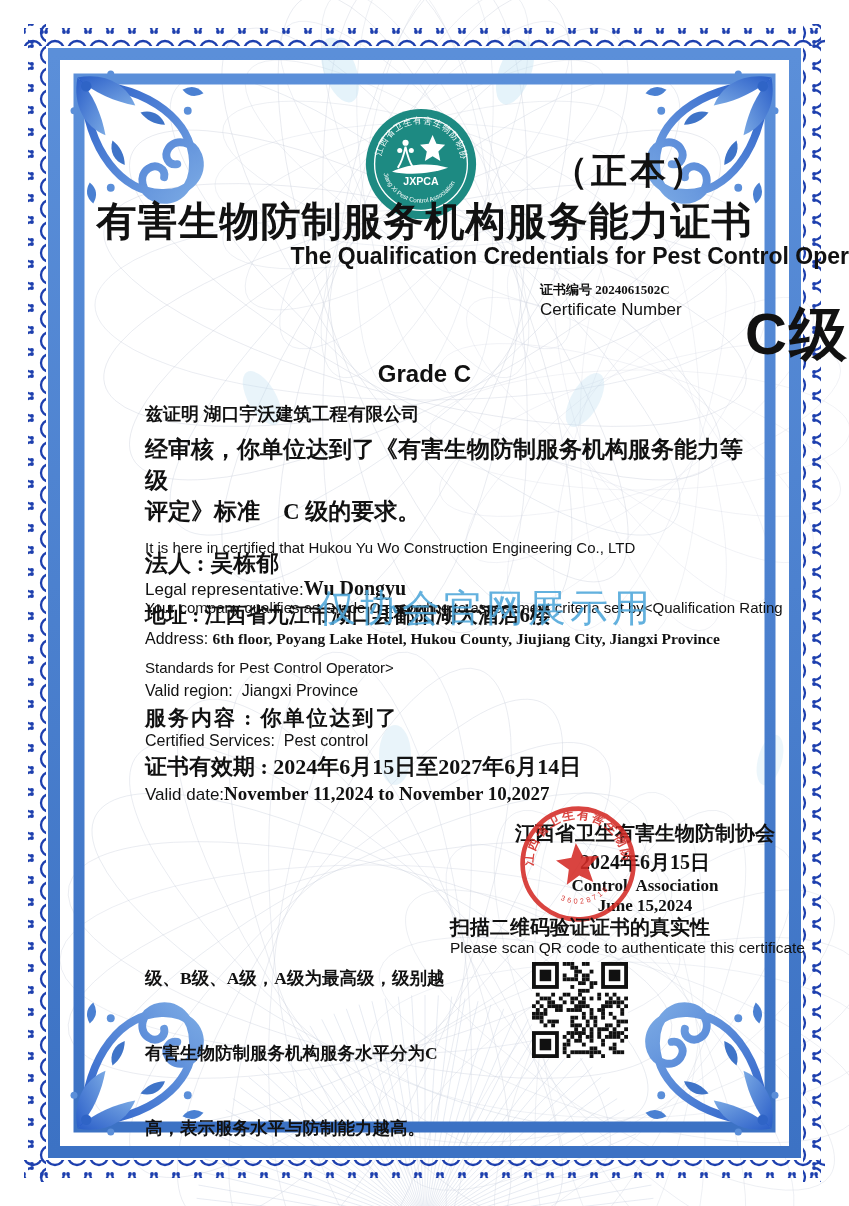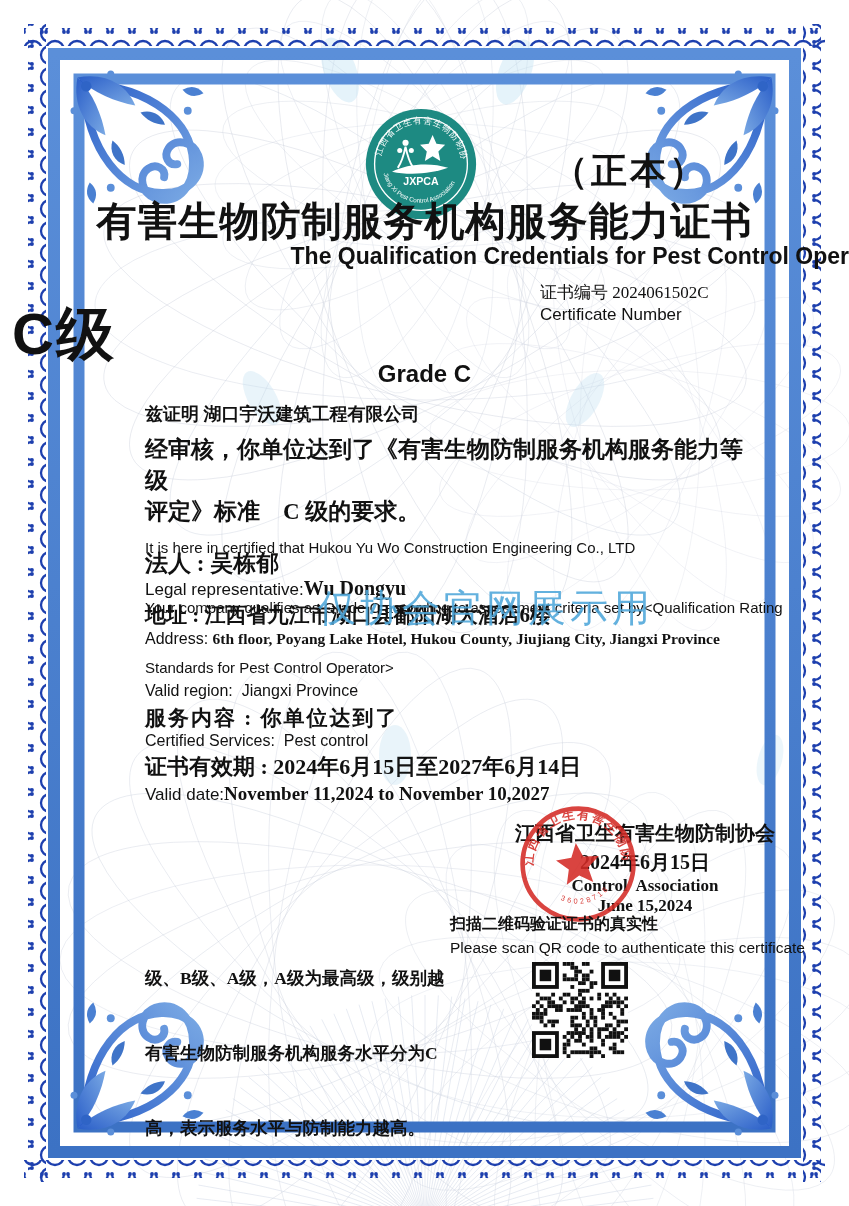--- a/index.html
+++ b/index.html
@@ -17,23 +17,23 @@
   .corner.tl{left:60px;top:60px;}
   .corner.tr{right:60px;top:60px;transform:rotate(90deg);}
   .corner.br{right:60px;bottom:60px;transform:rotate(180deg);}
   .corner.bl{left:60px;bottom:60px;transform:rotate(270deg);}
   
   #content{position:absolute;inset:0;z-index:3;}
   .title-zh{left:0;right:0;top:194px;text-align:center;font-size:40px;font-weight:bold;letter-spacing:1px;font-family:"Liberation Sans",sans-serif;}
   .title-en{left:0;right:0;top:243px;text-align:right;font-size:23px;font-weight:600;}
   .copy-badge{left:552px;top:147px;font-size:36px;font-weight:bold;letter-spacing:3px;font-family:"Liberation Serif",serif;}
   .certno{left:540px;top:281px;}
-  .certno .zh{font-size:17px;font-weight:normal;font-family:"Liberation Serif",serif;}
+  .certno .zh{font-size:13px;font-weight:bold;font-family:"Liberation Serif",serif;}
   .certno .en{font-size:17px;margin-top:1px;}
-  .grade-zh{left:0;right:0;top:296px;text-align:left;font-size:58px;font-weight:bold;letter-spacing:2px;margin-left:12px;}
+  .grade-zh{left:0;right:0;top:296px;text-align:right;font-size:58px;font-weight:bold;letter-spacing:2px;margin-left:12px;}
   .grade-en{left:0;right:0;top:360px;text-align:center;font-size:24px;font-weight:bold;}
   .line-zh{font-family:"Liberation Serif",serif;font-weight:bold;white-space:pre-wrap;}
   .certify1{left:145px;top:402px;font-size:18px;}
   .certify2{left:145px;top:434px;font-size:23px;line-height:31px;width:600px;}
   .certify-en{left:145px;top:498px;font-size:15px;line-height:20px;white-space:pre-wrap;}
   .legal-zh{left:145px;top:548px;font-size:23px;}
   .pair{white-space:pre-wrap;}
   .pair .lab{font-family:"Liberation Sans",sans-serif;font-weight:normal;}
   .legal-en{left:145px;top:577px;font-size:17px;}
   .legal-en .val{font-family:"Liberation Serif",serif;font-weight:bold;font-size:20px;}
@@ -47,21 +47,21 @@
   .validity-zh{left:145px;top:752px;font-size:22px;}
   .validity-en{left:145px;top:783px;font-size:17px;}
   .validity-en .val{font-family:"Liberation Serif",serif;font-weight:bold;font-size:19px;}
   .watermark{left:318px;top:583px;font-size:38px;letter-spacing:4px;color:rgba(77,166,217,0.88);z-index:4;font-family:"Liberation Sans",sans-serif;}
   .issuer{left:455px;top:820px;width:380px;text-align:center;}
   .issuer div{white-space:pre-wrap;}
   .issuer .l1{font-size:20px;font-weight:bold;font-family:"Liberation Serif",serif;}
   .issuer .l2{font-size:20px;font-weight:bold;font-family:"Liberation Serif",serif;margin-top:2px;}
   .issuer .len{font-size:17px;font-weight:bold;font-family:"Liberation Serif",serif;line-height:20px;}
   .stamp{left:518px;top:804px;width:120px;height:120px;z-index:5;opacity:.88;transform:rotate(-6deg);pointer-events:none;}
-  .scan-zh{left:450px;top:914px;font-size:16px;z-index:6;}
+  .scan-zh{left:450px;top:914px;font-size:20px;z-index:6;}
   .scan-en{left:450px;top:939px;font-size:15.5px;z-index:6;}
   .qr{left:532px;top:962px;width:96px;height:96px;z-index:6;background:#fff;}
   .info{left:145px;top:916px;width:310px;}
   .info .zh{font-size:17.5px;line-height:25px;font-family:"Liberation Serif",serif;font-weight:bold;white-space:pre-wrap;}
   .info .en{font-size:16.5px;line-height:27px;margin-top:3px;white-space:pre-wrap;}
 </style>
 </head>
 <body>
 
 <svg id="bg-decor" width="849" height="1206" viewBox="0 0 849 1206">

